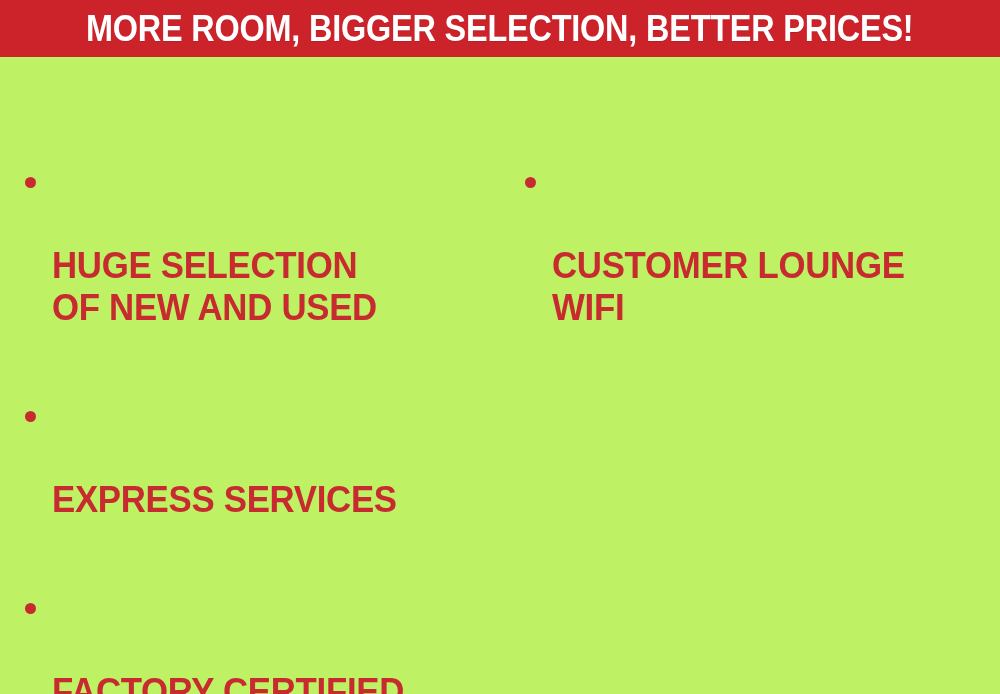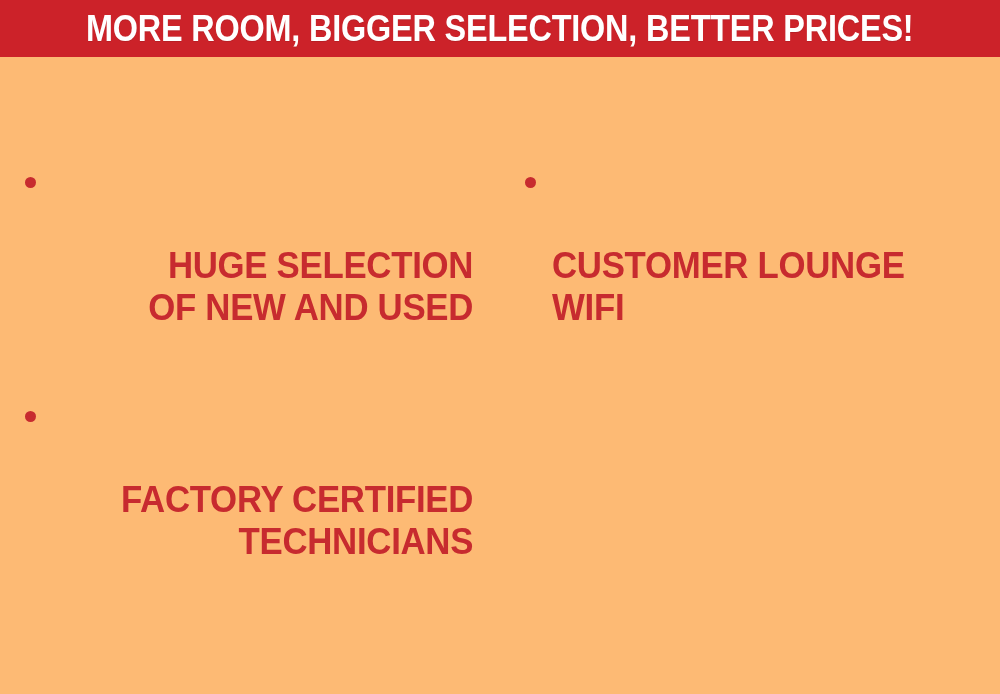--- a/index.html
+++ b/index.html
@@ -12,21 +12,21 @@
     height: 694px;
     background: #fdfcfb;
     font-family: "Liberation Sans", sans-serif;
     overflow: hidden;
   }
 
   .ad {
     position: relative;
     width: 1000px;
     height: 694px;
-    background: #fdba74;
+    background: #bef264;
     box-sizing: border-box;
     overflow: hidden;
   }
 
   
   .banner {
     position: absolute;
     left: 0;
     top: 0;
     width: 1000px;
@@ -86,21 +86,20 @@
     align-items: flex-start;
   }
   .column {
     box-sizing: border-box;
     height: 100%;
   }
   .column-left {
     width: 500px;
     padding-left: 18px;
     padding-top: 6px;
-    text-align: right;
   }
   .column-right {
     width: 500px;
     padding-left: 18px;
     padding-top: 6px;
   }
 
   .bullet-list {
     list-style: none;
     margin: 0;
@@ -155,20 +154,24 @@
 
     <div class="column column-left">
       <ul class="bullet-list">
 
         <li class="bullet-item">
           <span class="bullet-dot"></span>
           <span class="bullet-label">HUGE SELECTION
 OF NEW AND USED</span>
         </li>
 
+        <li class="bullet-item">
+          <span class="bullet-dot"></span>
+          <span class="bullet-label">EXPRESS SERVICES</span>
+        </li>
 
         <li class="bullet-item">
           <span class="bullet-dot"></span>
           <span class="bullet-label">FACTORY CERTIFIED
 TECHNICIANS</span>
         </li>
 
       </ul>
     </div>
 

